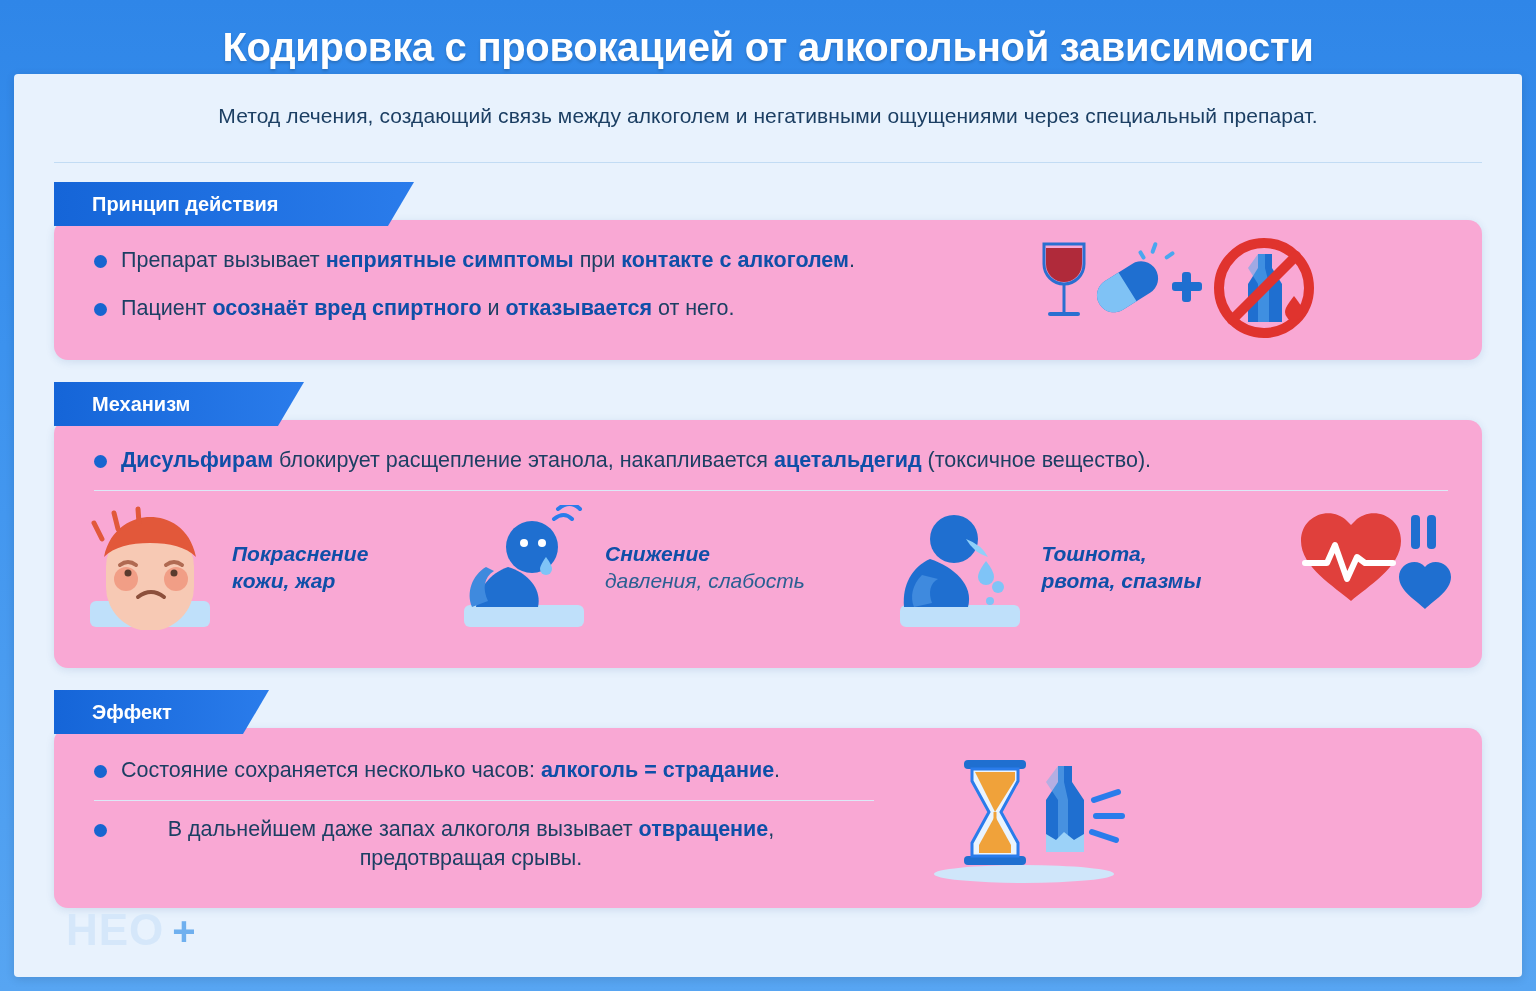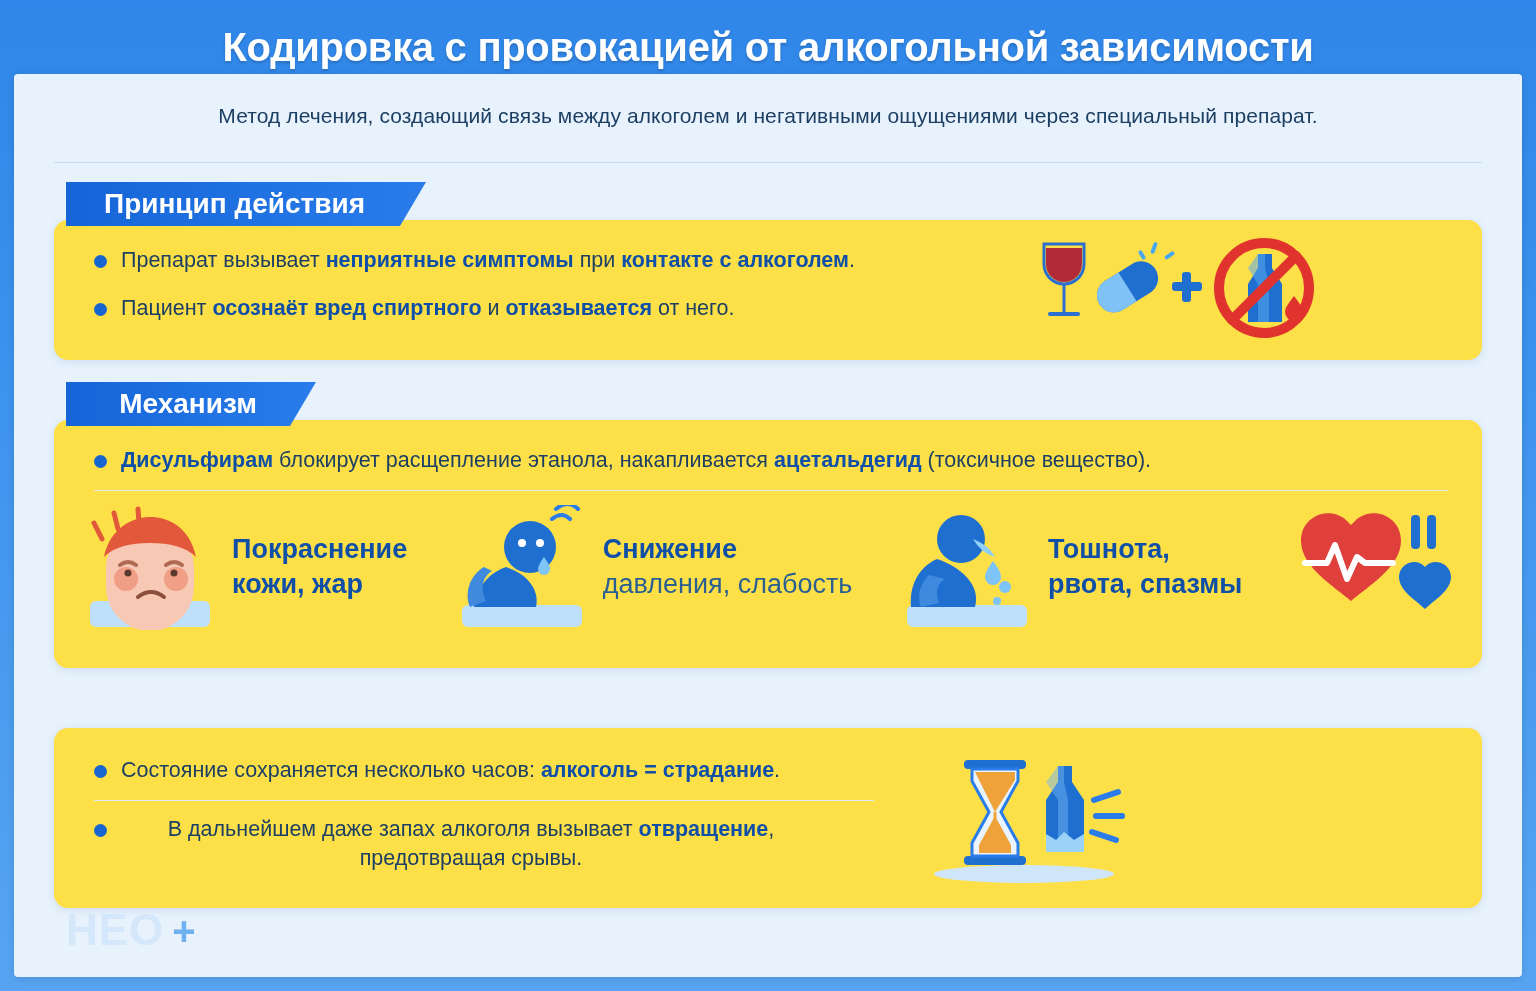--- a/index.html
+++ b/index.html
@@ -68,35 +68,34 @@
     width: 1428px;
     height: 1px;
     background: #c2dcf4;
   }
   
   .tab {
     position: absolute;
     height: 44px;
     background: linear-gradient(90deg, #1565d8 0%, #2a7ceb 100%);
     color: #ffffff;
-    font-size: 28px;
+    font-size: 20px;
     font-weight: bold;
     display: flex;
     align-items: center;
     padding: 0 44px 0 38px;
     box-sizing: border-box;
     clip-path: polygon(0 0, 100% 0, calc(100% - 26px) 100%, 0 100%);
     z-index: 4;
     box-shadow: 0 2px 4px rgba(0,0,0,0.12);
-    margin-left: 12px;
   }
   
   .card {
     position: absolute;
-    background: #fde047;
+    background: #f9a8d4;
     border-radius: 14px;
     box-shadow: 0 2px 8px rgba(30,80,140,0.13);
     box-sizing: border-box;
   }
   .bullet-row {
     display: flex;
     align-items: flex-start;
     gap: 14px;
   }
   .dot {
@@ -127,23 +126,24 @@
     align-items: center;
     justify-content: space-between;
     padding: 0 26px;
   }
   .symptom {
     display: flex;
     align-items: center;
     gap: 12px;
   }
   .symptom-text {
-    font-size: 27px;
+    font-size: 21px;
     color: #15406e;
     line-height: 1.3;
+    font-style: italic;
   }
   .symptom-text .strong {
     font-weight: bold;
     color: #0f4fa8;
   }
   .symptom-text .light {
     color: #2a5f92;
   }
   
   .logo {
@@ -229,21 +229,21 @@
           <g>
             <path d="M226 20 h14 v14 l10 16 v38 h-34 v-38 l10 -16 z" fill="#1f6fd0"></path>
             <path d="M226 20 h7 v14 l4 16 v38 h-11 v-38 l-10 -16 z" fill="#5aa9ee" opacity="0.55"></path>
           </g>
           <line x1="200" y1="86" x2="264" y2="22" stroke="#e0332e" stroke-width="10" stroke-linecap="round"></line>
           <path d="M262 62 c6 8 9 12 9 16 a9 9 0 0 1 -18 0 c0 -4 3 -8 9 -16 z" fill="#e0332e"></path>
         </g>
       </svg>
     </div>
 
-    <div class="tab" style="left:40px; top:308px; width:250px;justify-content:center;">
+    <div class="tab" style="left:40px; top:308px; width:250px;">
       <span>Механизм</span>
     </div>
 
     <div class="card" style="left:40px; top:346px; width:1428px; height:248px;">
       <div style="padding:26px 34px 0 40px;">
         <div class="bullet-row">
           <div class="dot"></div>
           <div class="bullet-text">
             <b>Дисульфирам</b><span> блокирует расщепление этанола, накапливается </span><b>ацетальдегид</b><span> (токсичное вещество).</span>
           </div>
@@ -314,20 +314,23 @@
             <g fill="#1f6fd0">
               <rect x="120" y="10" width="9" height="34" rx="4"></rect>
               <rect x="136" y="10" width="9" height="34" rx="4"></rect>
             </g>
             <path d="M134 62 c-8 -10 -26 -4 -26 10 c0 14 18 24 26 32 c8 -8 26 -18 26 -32 c0 -14 -18 -20 -26 -10 z" fill="#1f6fd0"></path>
           </svg>
         </div>
       </div>
     </div>
 
+    <div class="tab" style="left:40px; top:616px; width:215px;">
+      <span>Эффект</span>
+    </div>
 
     <div class="card" style="left:40px; top:654px; width:1428px; height:180px;">
       <div style="padding:28px 30px 0 40px; position:relative; z-index:2; width:900px;text-align:center;">
         <div class="bullet-row">
           <div class="dot"></div>
           <div class="bullet-text">
             <span>Состояние сохраняется несколько часов: </span><b>алкоголь = страдание</b><span>.</span>
           </div>
         </div>
         <div class="inner-line" style="width:780px;"></div>

